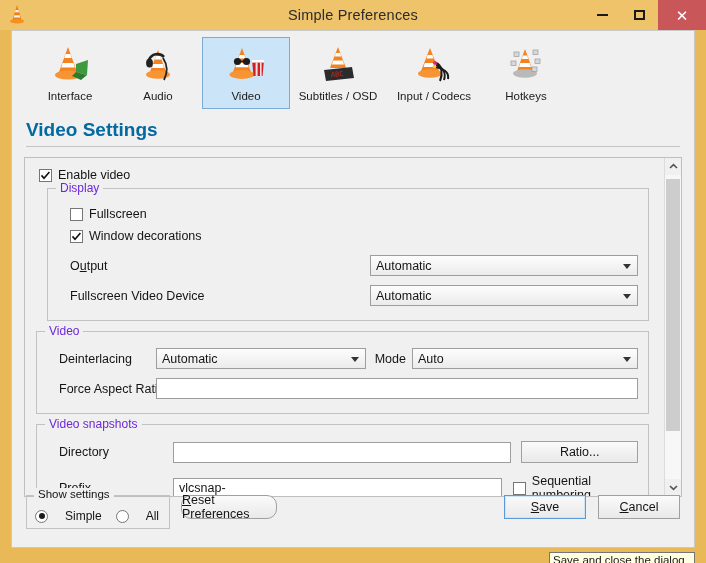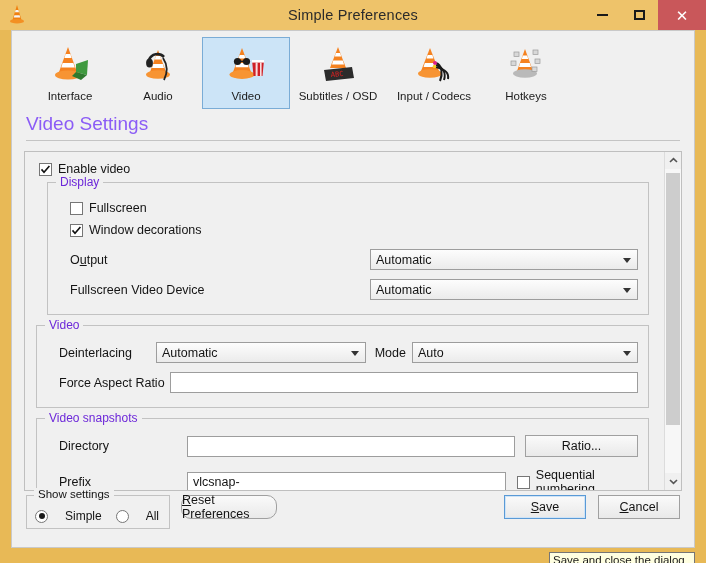--- a/index.html
+++ b/index.html
@@ -98,23 +98,23 @@
     white-space: nowrap;
   }
   .tab .ticon { width: 48px; height: 46px; }
 
   
   #pagehead {
     padding: 4px 12px 0 12px;
   }
   #pagehead .ptitle {
     font-size: 19px;
-    color: #8b5cf6;
-    font-weight: normal;
-    margin: 0 0 5px 2px;
+    color: #0369a1;
+    font-weight: bold;
+    margin: 6px 0 5px 2px;
   }
   #pagehead .prule {
     height: 1px;
     background: #c4c4c4;
     margin: 0 2px 0 2px;
   }
 
   
   #scrollarea {
     position: relative;
@@ -258,21 +258,20 @@
   .txtin {
     height: 21px;
     border: 1px solid #9d9d9d;
     background: #fff;
     box-sizing: border-box;
     display: flex;
     align-items: center;
     padding: 0 5px;
     font-size: 12.5px;
     color: #141414;
-    margin-left: 14px;
   }
 
   .btn {
     height: 22px;
     border: 1px solid #a0a0a0;
     background: linear-gradient(#fafafa, #e9e9e9);
     box-sizing: border-box;
     display: flex;
     align-items: center;
     justify-content: center;

